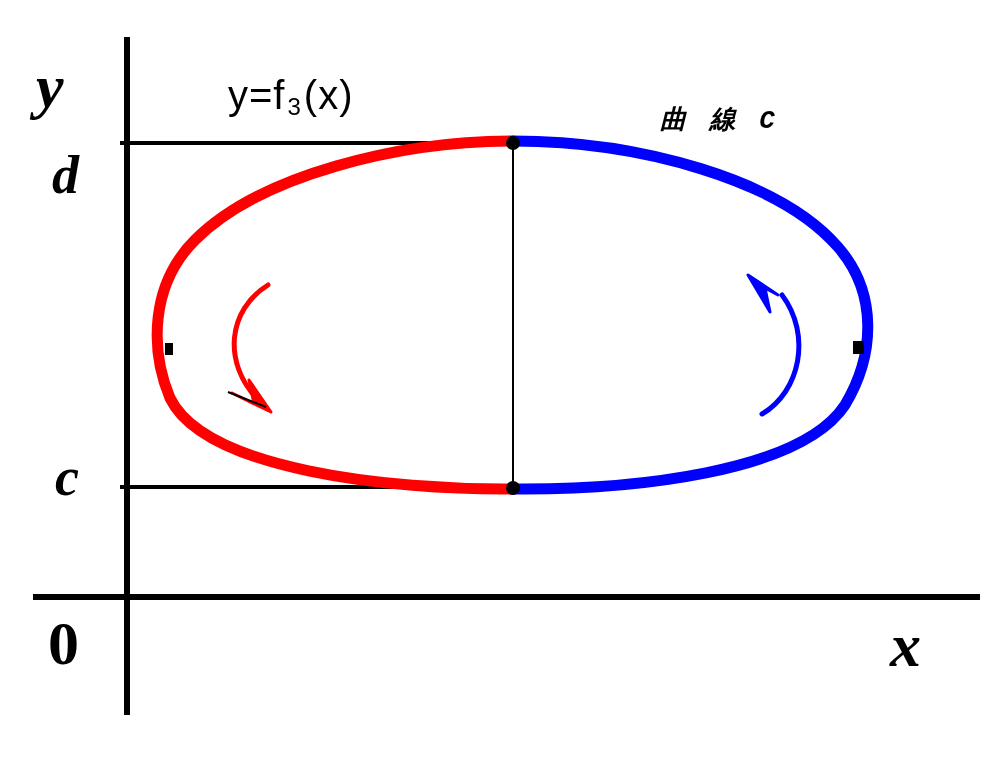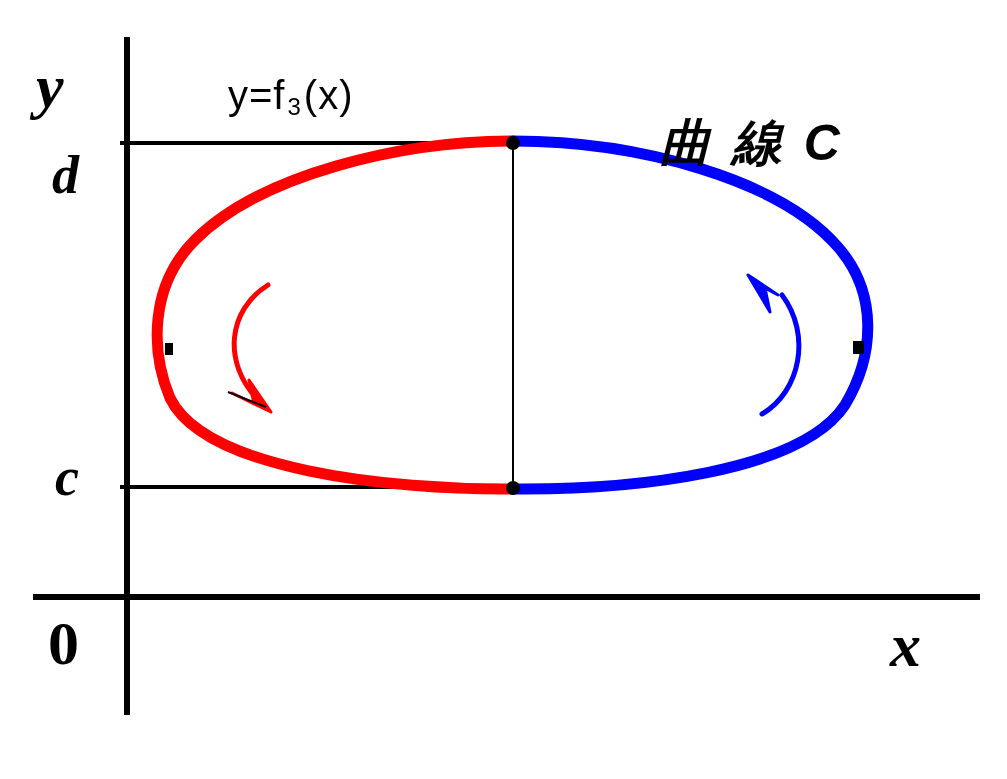--- a/index.html
+++ b/index.html
@@ -53,26 +53,25 @@
     letter-spacing: 1px;
   }
   .fn-label sub {
     font-size: 24px;
     vertical-align: baseline;
     position: relative;
     top: 6px;
     padding: 0 2px;
   }
   .cjk-label {
-    font-family: Liberation Sans, sans-serif;
+    font-family: Liberation Mono, monospace;
     font-style: italic;
     font-weight: bold;
-    font-size: 50px;
+    font-size: 26px;
     letter-spacing: 4px;
-    margin-top: 10px;
   }
   
   #label-y      { left: 36px;  top: 55px; }
   #label-d      { left: 52px;  top: 148px; }
   #label-c      { left: 55px;  top: 450px; }
   #label-zero   { left: 48px;  top: 612px; }
   #label-x      { left: 890px; top: 614px; }
   #label-f3     { left: 228px; top: 75px; }
   #label-f4     { left: 632px; top: 508px; }
   #label-curve  { left: 660px; top: 108px; }

